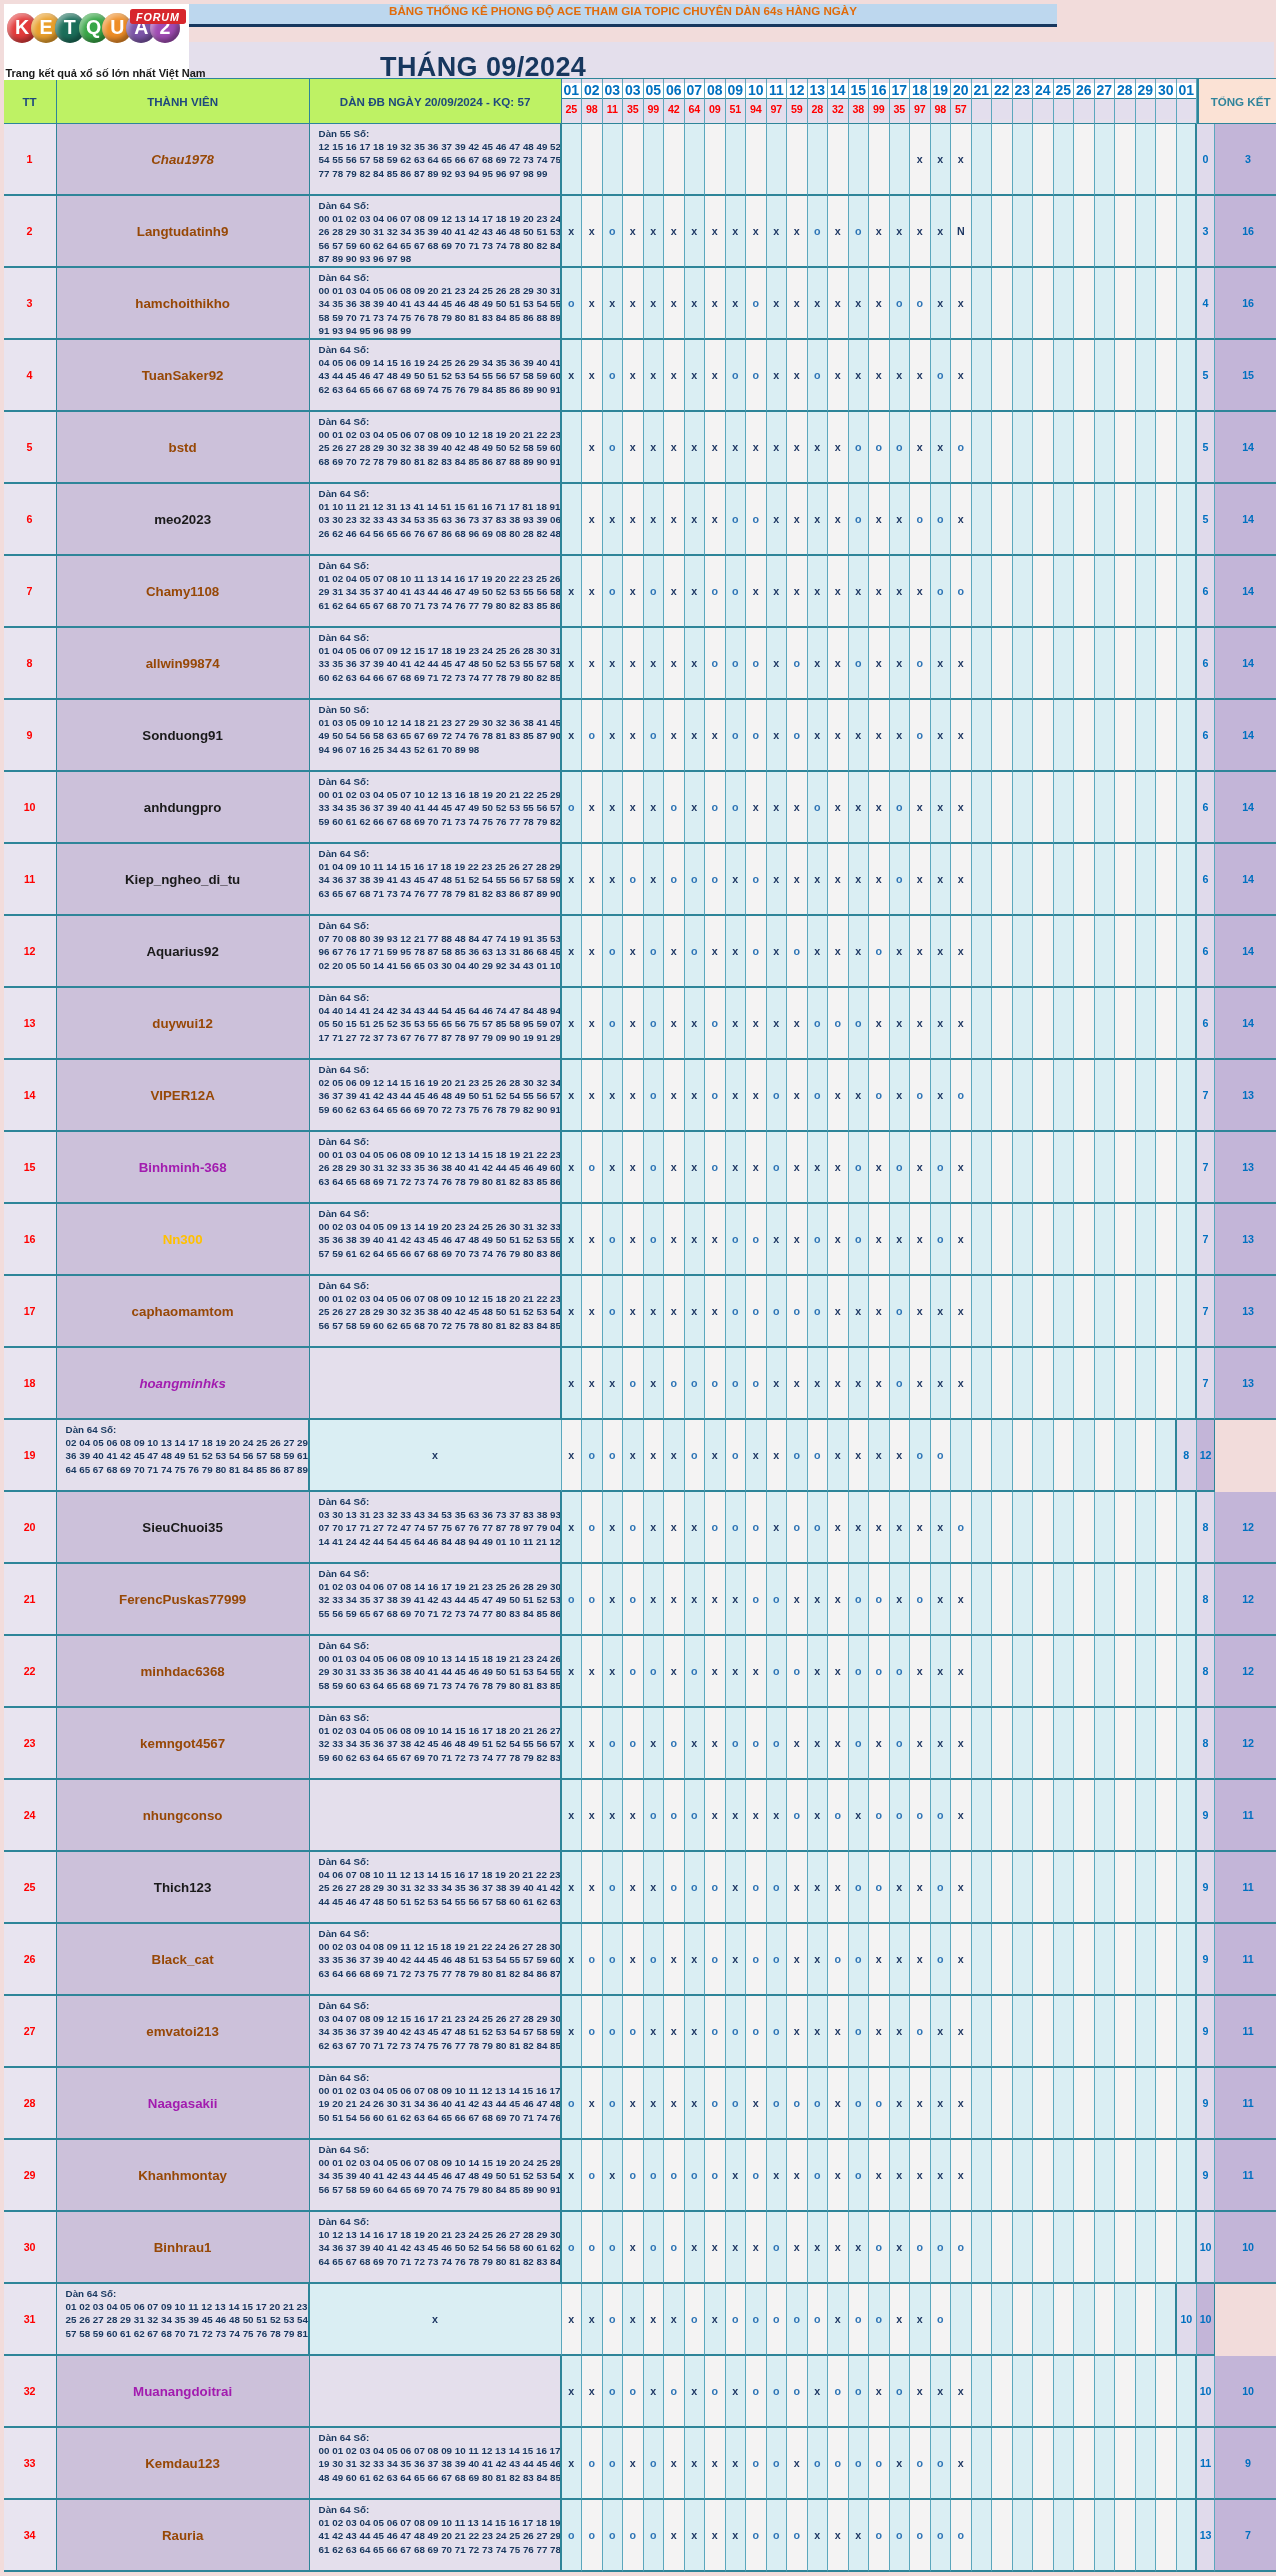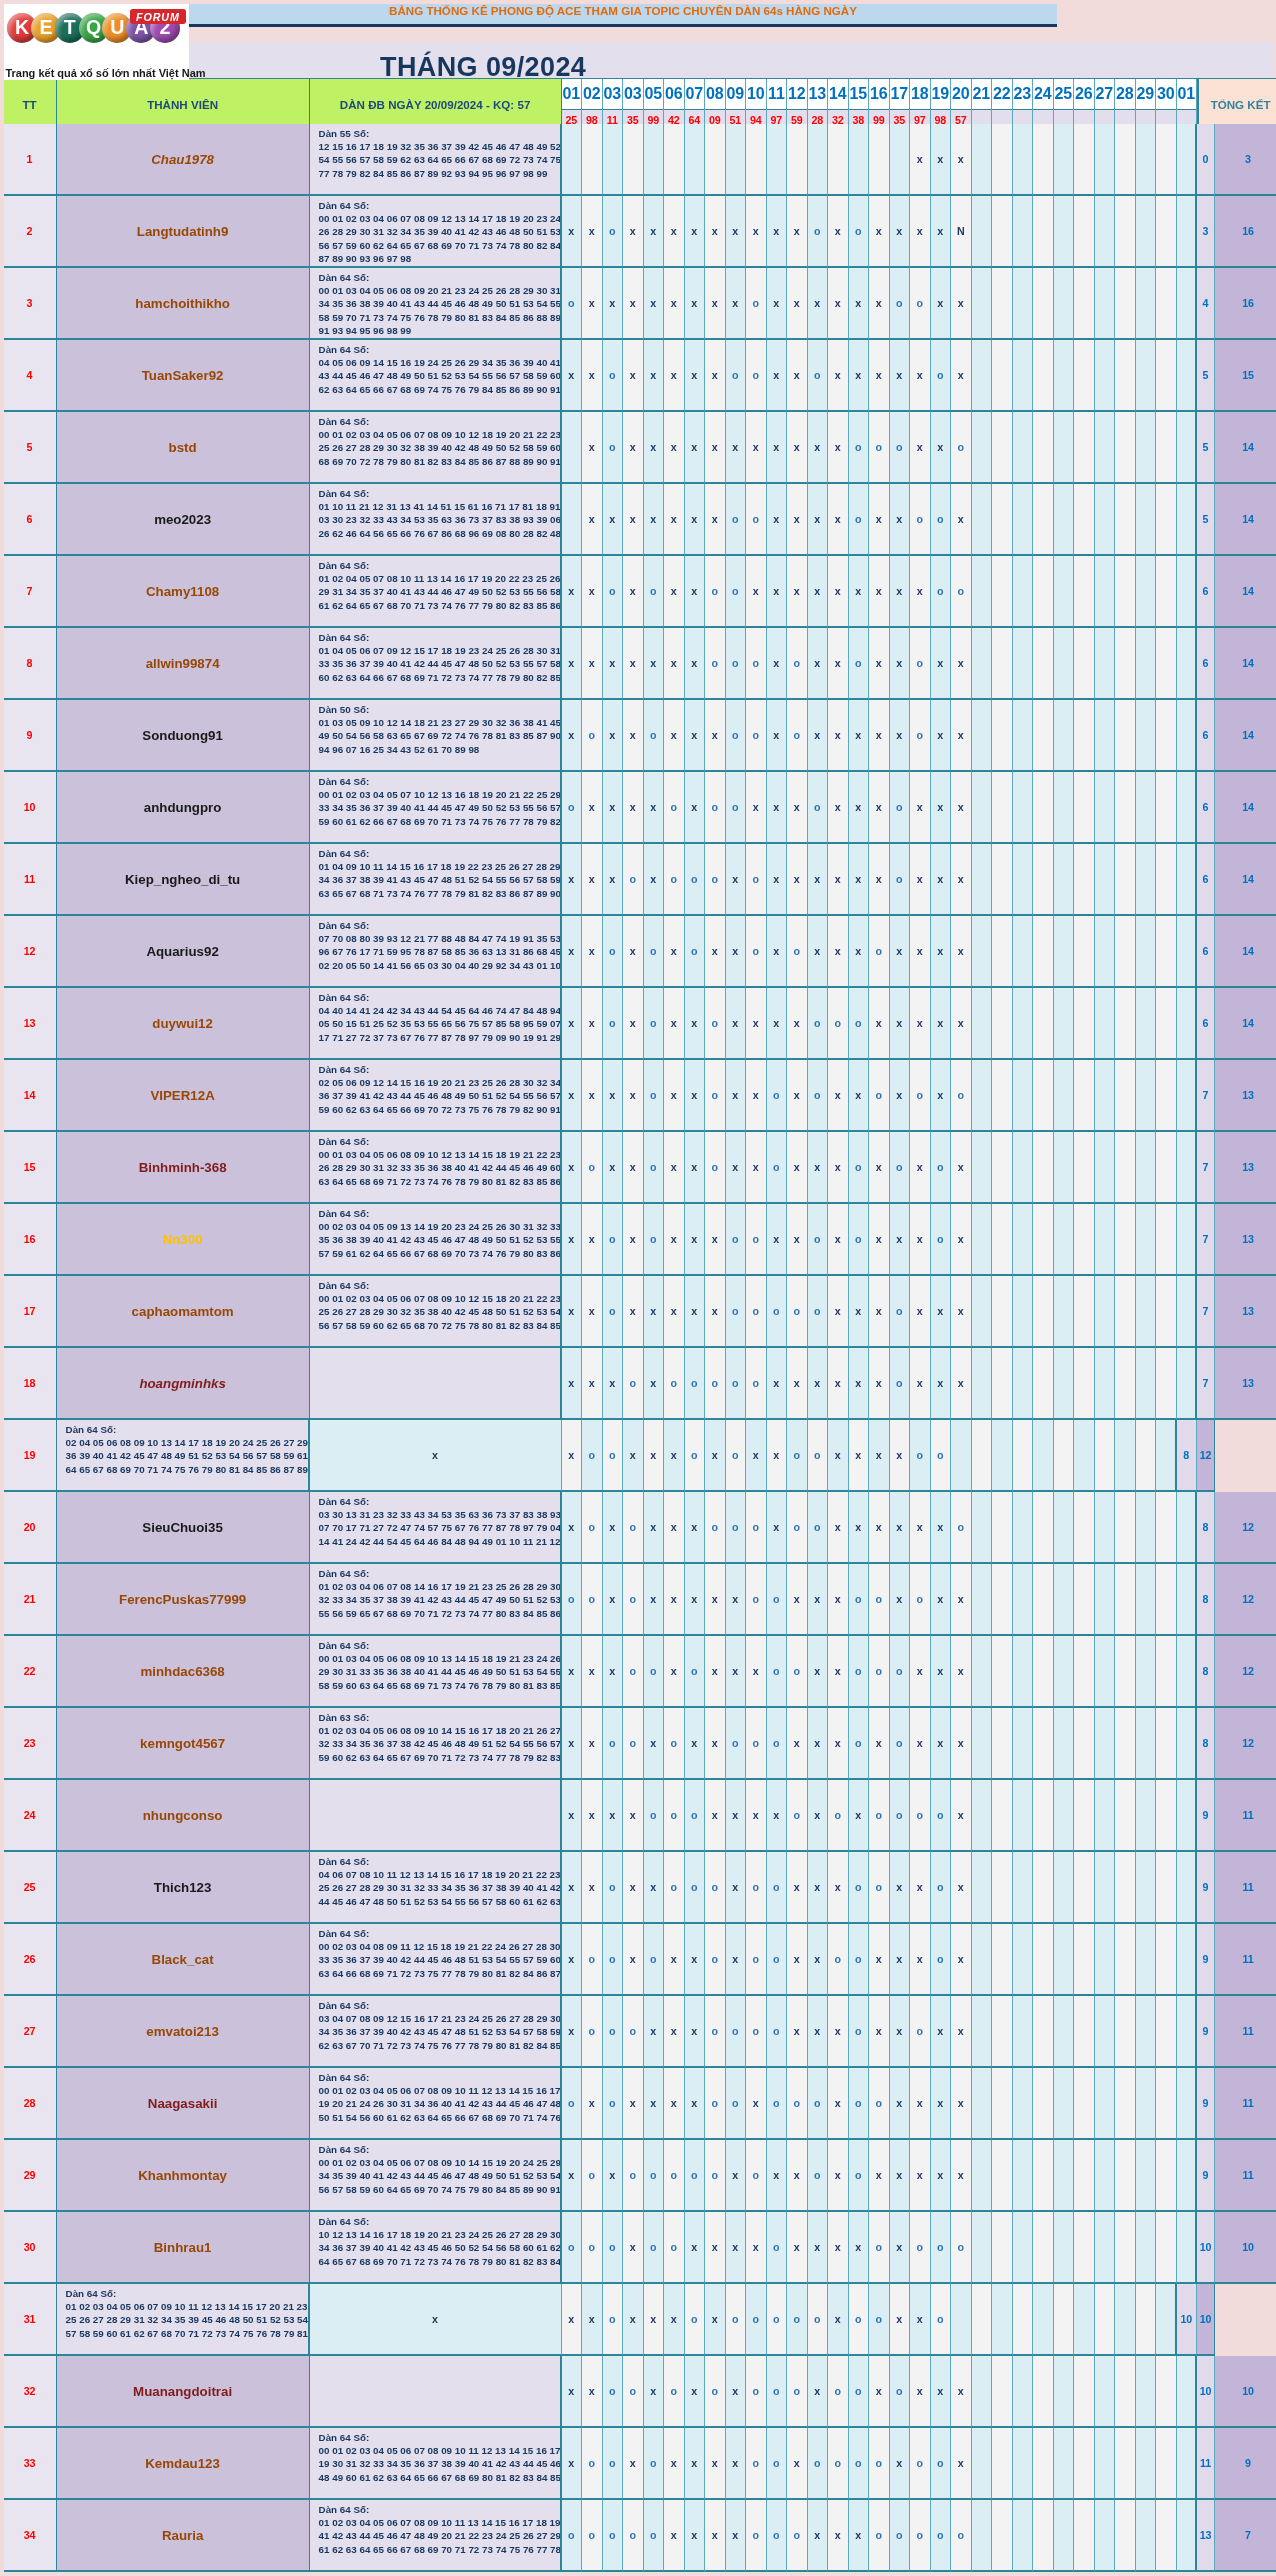--- a/index.html
+++ b/index.html
@@ -24,21 +24,21 @@
 
   
   .grid{display:grid;grid-template-columns:53px 253px 252px repeat(31,20.5px) 18px 67px;}
 
   
   .thead{position:absolute;left:3.6px;top:78px;width:1273px;height:46px;background:#E4DFEC;border-top:1.8px solid #2E8599;}
   .hcell{border-right:1.8px solid #2E8599;border-bottom:2.7px solid #2E8599;box-sizing:border-box;
         display:flex;align-items:center;justify-content:center;}
   .hc-peach{background:#bef264;color:#1F497D;font-weight:bold;font-size:11.6px;}
   .hc-days{flex-direction:column;padding:0;border-right:0.9px solid #5BA7BD;}
-  .day-num{width:100%;height:31px;background:#ffffff;color:#0070C0;font-weight:bold;font-size:16px;
+  .day-num{width:100%;height:16px;background:#ffffff;color:#0070C0;font-weight:bold;font-size:14px;
         display:flex;align-items:center;justify-content:center;border-bottom:1.8px solid #2E8599;box-sizing:border-box;}
   .day-res{width:100%;height:20.5px;background:#E3DEED;color:#FF0000;font-weight:bold;font-size:10.7px;
         display:flex;align-items:center;justify-content:center;box-sizing:border-box;}
   .hc-tong{grid-column:span 2;background:#FBE2D5;color:#31849B;font-weight:bold;font-size:11.6px;border-right:0;border-left:2.7px solid #2E8599;}
 
   
   .tbody{position:absolute;left:3.6px;top:124px;width:1273px;}
   .trow{height:72px;}
   .cell{box-sizing:border-box;border-right:0.9px solid #5BA7BD;border-bottom:2.7px solid #2E8599;overflow:hidden;}
   .c-tt{background:#E8E4F0;color:#FF0000;font-weight:bold;font-size:10.7px;display:flex;align-items:center;justify-content:center;
@@ -48,21 +48,21 @@
   .c-dan{background:#E4DFEC;color:#17375E;font-weight:bold;font-size:9.8px;line-height:13.3px;padding:2.7px 0 0 9px;
         border-right:2.7px solid #2E8599;white-space:nowrap;}
   .c-day{display:flex;align-items:center;justify-content:center;font-weight:bold;font-size:10.7px;}
   .c-day.even{background:#DAEEF3;}
   .c-day.odd{background:#F4F3F3;}
   .c-day.last{border-right:2.7px solid #2E8599;}
   .m-x{color:#1F3864;}
   .m-o{color:#2E75B6;}
   .c-t1{background:#E0DAEB;color:#0070C0;font-weight:bold;font-size:10.7px;display:flex;align-items:center;justify-content:center;}
   .c-t2{background:#C3B5D8;color:#0070C0;font-weight:bold;font-size:10.7px;display:flex;align-items:center;justify-content:center;border-right:1.8px solid #2E8599;}
-  .name-brown{color:#974806;} .name-black{color:#1a1a1a;} .name-blue{color:#7f1d1d;} .name-orange{color:#FFC000;}
+  .name-brown{color:#974806;} .name-black{color:#1a1a1a;} .name-blue{color:#a21caf;} .name-orange{color:#FFC000;}
   .name-italic{font-style:italic;}
 </style>
 </head>
 <body>
 
 <div class="page">
 
   <div class="logo-box">
     <div class="balls" id="logo-balls">
         <div class="ball" style="background: rgb(226, 59, 59);">K</div>

